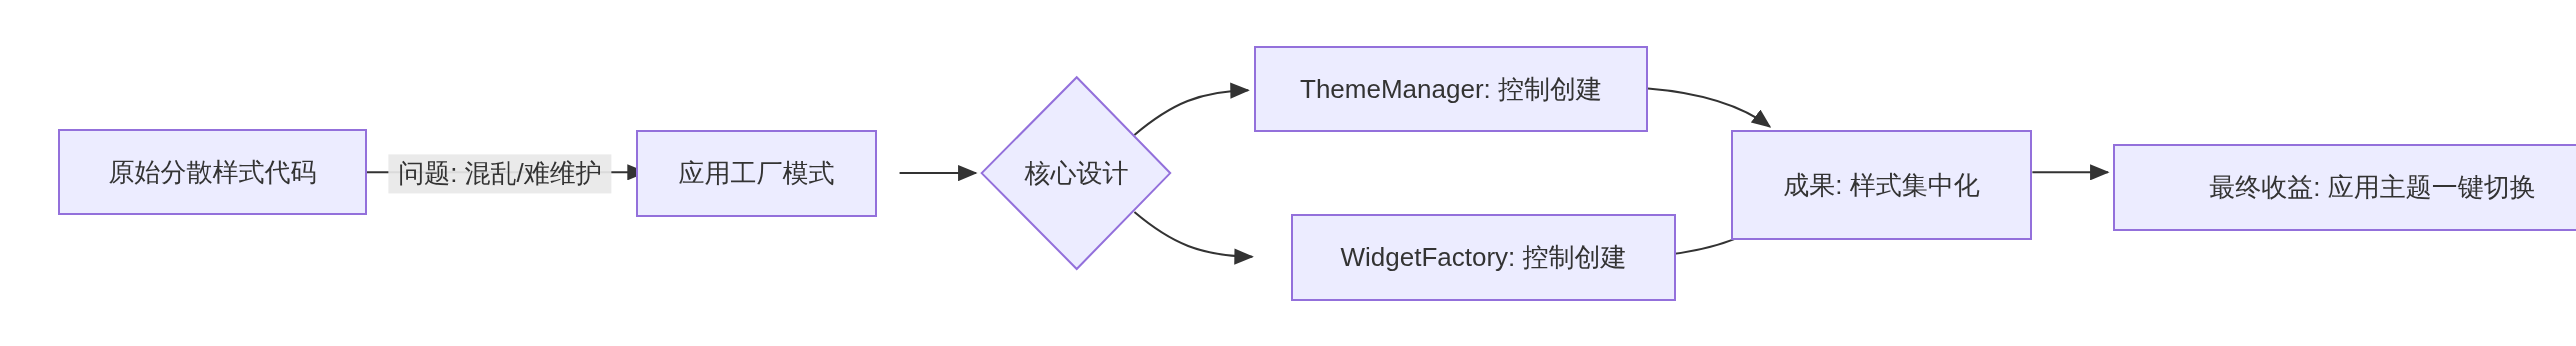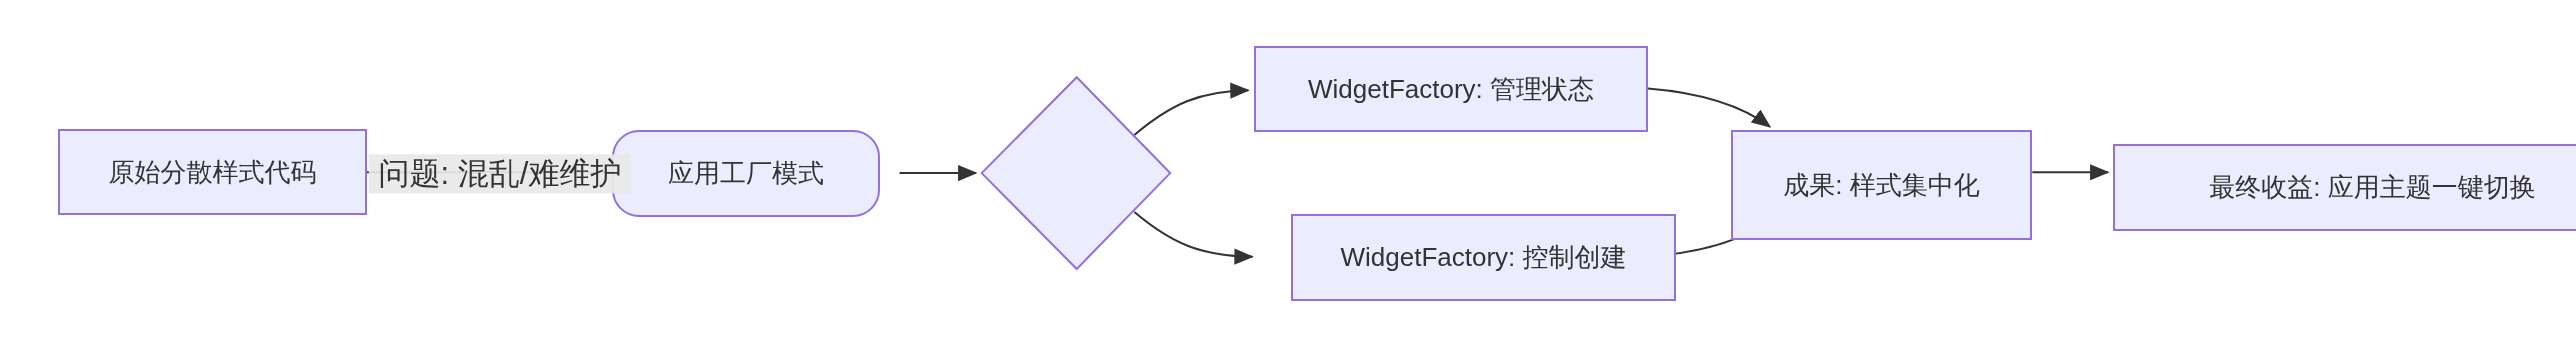--- a/index.html
+++ b/index.html
@@ -35,21 +35,21 @@
   .diamond-label{
     position:absolute;z-index:2;
     display:flex;align-items:center;justify-content:center;
     font-size:26px;white-space:nowrap;
   }
   .edge-label{
     position:absolute;z-index:3;
     transform:translate(-50%,-50%);
     background:var(--edge-label-bg);
     padding:4.1px 9.8px;
-    font-size:31px;line-height:31px;
+    font-size:26px;line-height:31px;
     white-space:nowrap;
   }
 </style>
 </head>
 <body>
 
 <div class="canvas">
 
   <svg class="edges-svg" width="2576" height="347" viewBox="0 0 3170 427">
     <defs>
@@ -72,27 +72,30 @@
 
     <path class="edge-path" d="M 2501 212 L 2594 212" marker-end="url(#arrow)"></path>
 
     <polygon class="diamond-shape" points="1208,213 1325,95 1440,213 1325,331"></polygon>
   </svg>
 
   <div class="node" style="left:58px;top:129px;width:309px;height:86px;">
     <span>原始分散样式代码</span>
   </div>
 
-  <div class="node" style="left:612px;top:130px;width:268px;height:87px;border-radius:27px;">
+  <div class="node" style="left:636px;top:130px;width:241px;height:87px;">
     <span>应用工厂模式</span>
   </div>
 
+  <div class="diamond-label" style="left:995px;top:157px;width:163px;height:32.5px;">
+    <span>核心设计</span>
+  </div>
 
   <div class="node" style="left:1254px;top:46px;width:394px;height:86px;">
-    <span>WidgetFactory: 管理状态</span>
+    <span>ThemeManager: 控制创建</span>
   </div>
 
   <div class="node" style="left:1291px;top:214px;width:385px;height:87px;">
     <span>WidgetFactory: 控制创建</span>
   </div>
 
   <div class="node" style="left:1731px;top:130px;width:301px;height:110px;">
     <span>成果: 样式集中化</span>
   </div>
 

